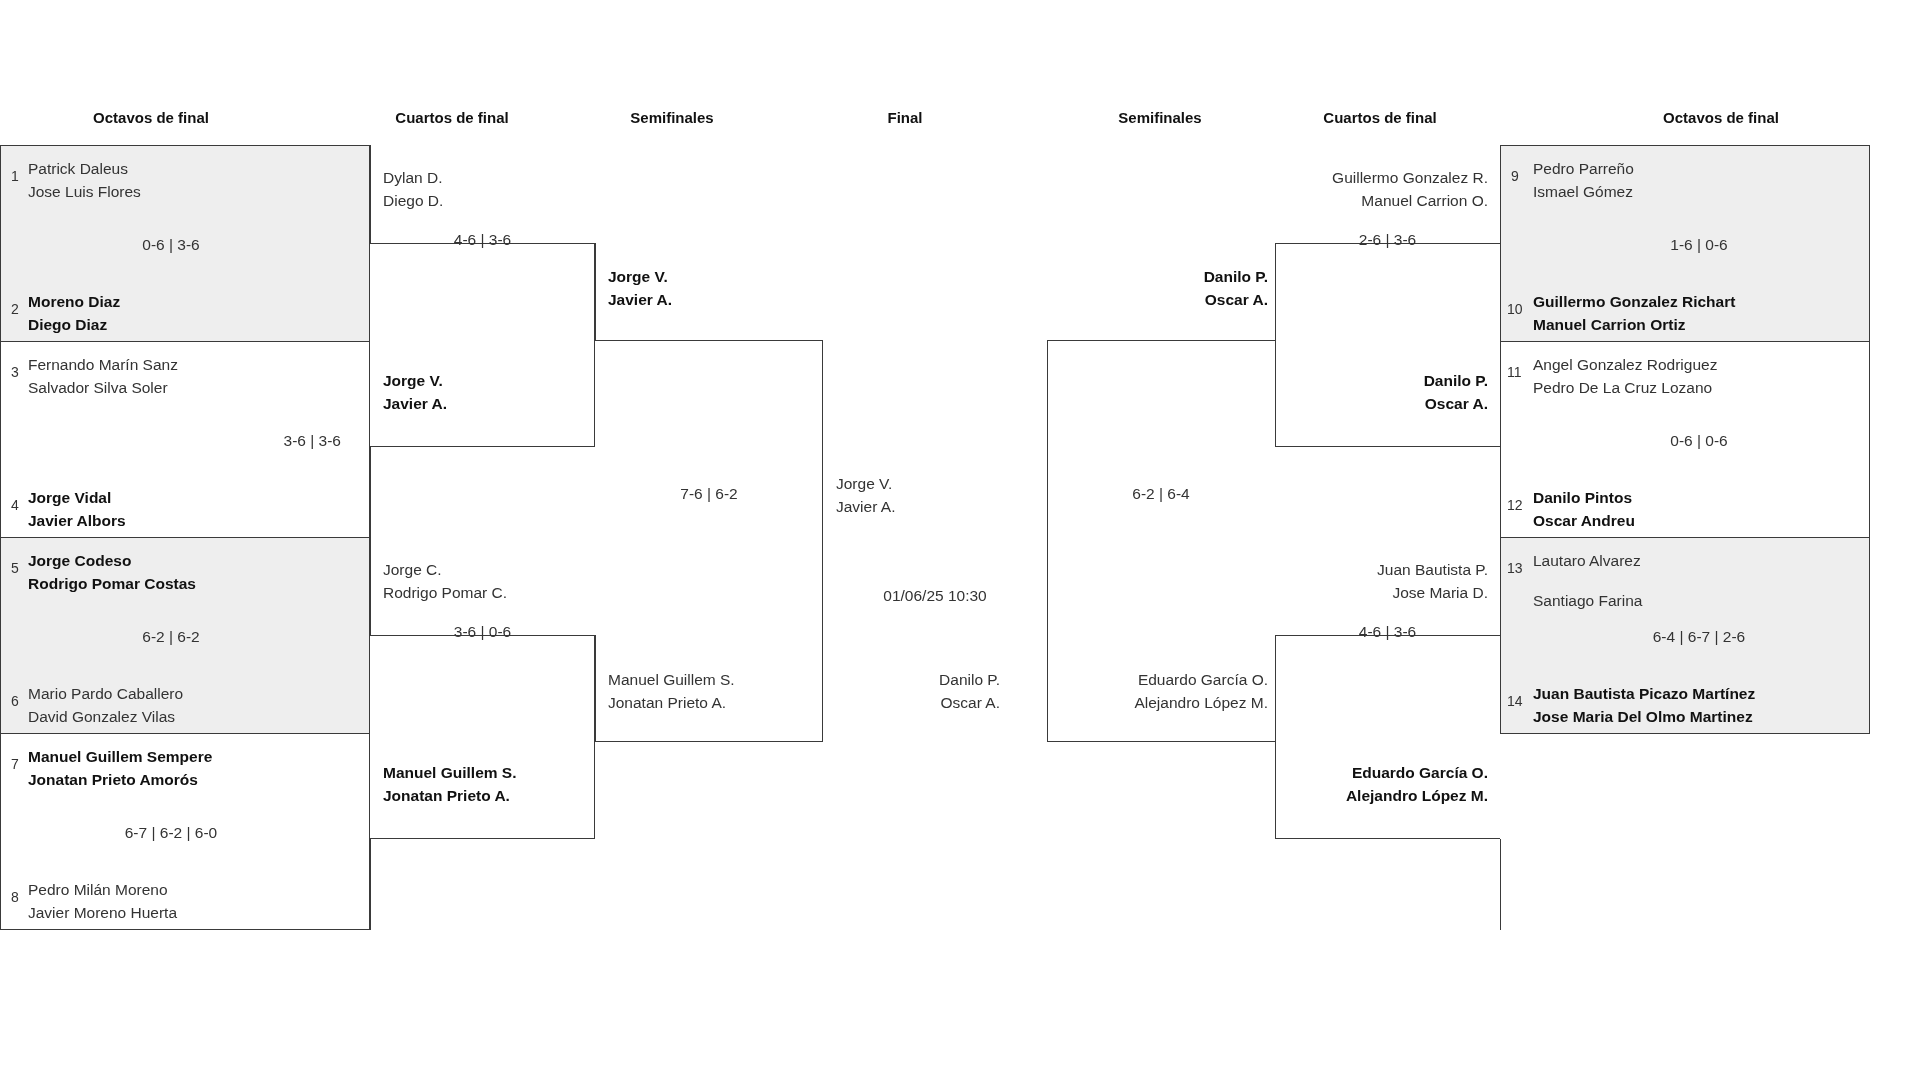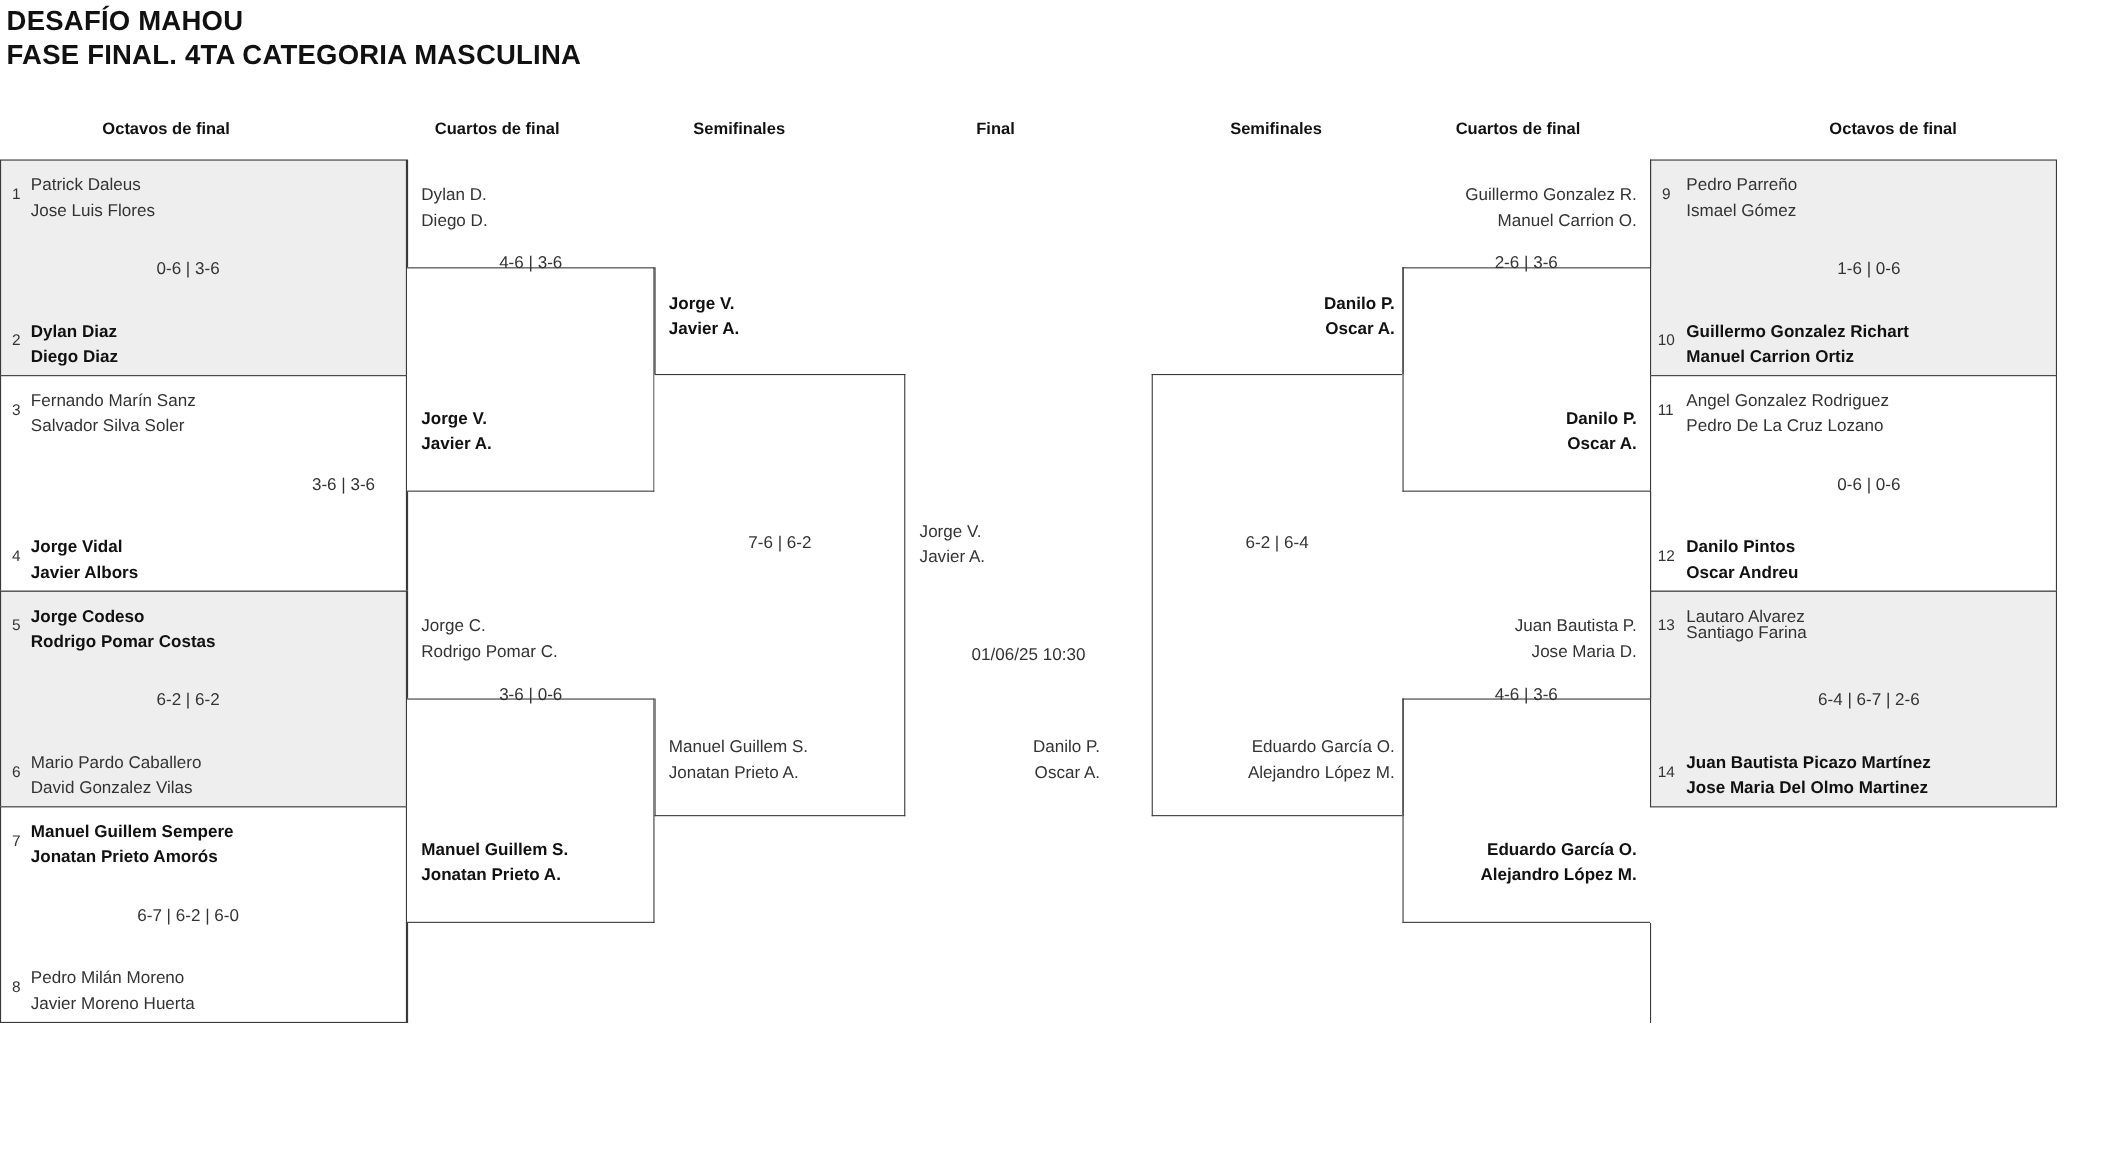--- a/index.html
+++ b/index.html
@@ -57,41 +57,37 @@
 
   
   .hline { position: absolute; background: #3a3a3a; height: 1px; }
   .vline { position: absolute; background: #3a3a3a; width: 1px; }
 </style>
 </head>
 <body>
 
 <div id="root">
 
-  <div class="title-block">
-    <div class="title-line">DESAFÍO MAHOU</div>
-    <div class="title-line">FASE FINAL. 4TA CATEGORIA MASCULINA</div>
-  </div>
 
 
   <div class="col-head" style="left:35px;  width:232px;">Octavos de final</div>
   <div class="col-head" style="left:362px; width:180px;">Cuartos de final</div>
   <div class="col-head" style="left:592px; width:160px;">Semifinales</div>
   <div class="col-head" style="left:845px; width:120px;">Final</div>
   <div class="col-head" style="left:1080px;width:160px;">Semifinales</div>
   <div class="col-head" style="left:1290px;width:180px;">Cuartos de final</div>
   <div class="col-head" style="left:1605px;width:232px;">Octavos de final</div>
 
   <div class="box shade" style="left:0px; top:145px; width:370px; height:197px;">
     <div class="seed-num" style="left:10px; top:22px;">1</div>
     <div class="team" style="left:27px; top:13px;">Patrick Daleus</div>
     <div class="team" style="left:27px; top:36px;">Jose Luis Flores</div>
     <div class="score" style="left:0px;  top:89px; width:340px;">0-6 | 3-6</div>
     <div class="seed-num" style="left:10px; top:155px;">2</div>
-    <div class="team win" style="left:27px; top:146px;">Dylan Diaz</div>
+    <div class="team win" style="left:27px; top:146px;">Moreno Diaz</div>
     <div class="team win" style="left:27px; top:169px;">Diego Diaz</div>
   </div>
 
   <div class="box plain" style="left:0px; top:341px; width:370px; height:197px;">
     <div class="seed-num" style="left:10px; top:22px;">3</div>
     <div class="team" style="left:27px; top:13px;">Fernando Marín Sanz</div>
     <div class="team" style="left:27px; top:36px;">Salvador Silva Soler</div>
     <div class="score" style="left:0px;  top:89px; width:340px;text-align:right;">3-6 | 3-6</div>
     <div class="seed-num" style="left:10px; top:155px;">4</div>
     <div class="team win" style="left:27px; top:146px;">Jorge Vidal</div>
@@ -184,21 +180,21 @@
     <div class="team" style="left:32px; top:36px;">Pedro De La Cruz Lozano</div>
     <div class="score" style="left:28px; top:89px; width:340px;">0-6 | 0-6</div>
     <div class="seed-num" style="left:6px;  top:155px;">12</div>
     <div class="team win" style="left:32px; top:146px;">Danilo Pintos</div>
     <div class="team win" style="left:32px; top:169px;text-align:right;">Oscar Andreu</div>
   </div>
 
   <div class="box shade" style="left:1500px; top:537px; width:370px; height:197px;">
     <div class="seed-num" style="left:6px;  top:22px;">13</div>
     <div class="team" style="left:32px; top:13px;">Lautaro Alvarez</div>
-    <div class="team" style="left:32px; top:28px;">Santiago Farina</div>
+    <div class="team" style="left:32px; top:53px;">Santiago Farina</div>
     <div class="score" style="left:28px; top:89px; width:340px;">6-4 | 6-7 | 2-6</div>
     <div class="seed-num" style="left:6px;  top:155px;">14</div>
     <div class="team win" style="left:32px; top:146px;">Juan Bautista Picazo Martínez</div>
     <div class="team win" style="left:32px; top:169px;">Jose Maria Del Olmo Martinez</div>
   </div>
 
 
   <div class="vline" style="left:370px; top:145px; height:98px;"></div>
   <div class="vline" style="left:370px; top:447px; height:90px;"></div>
   <div class="vline" style="left:370px; top:537px; height:98px;"></div>

